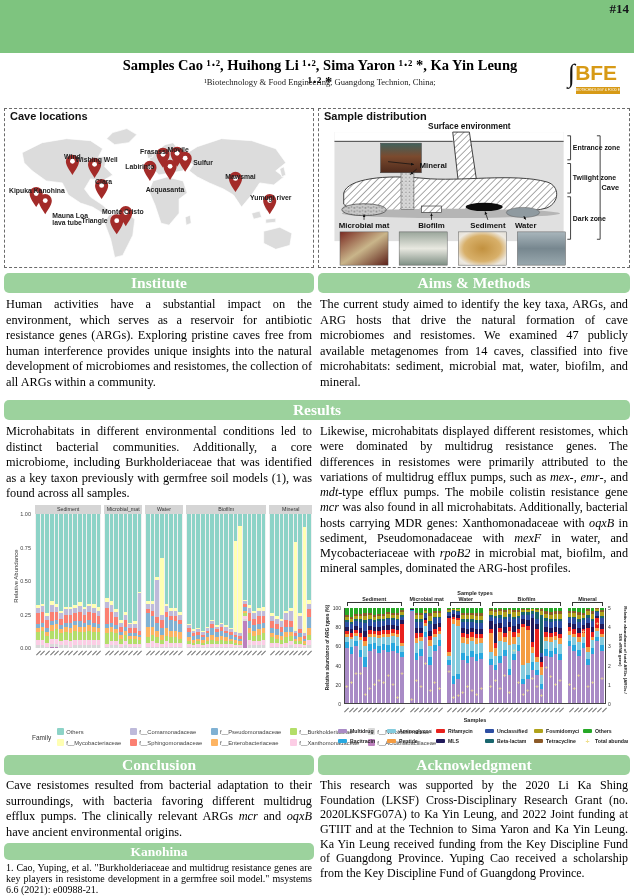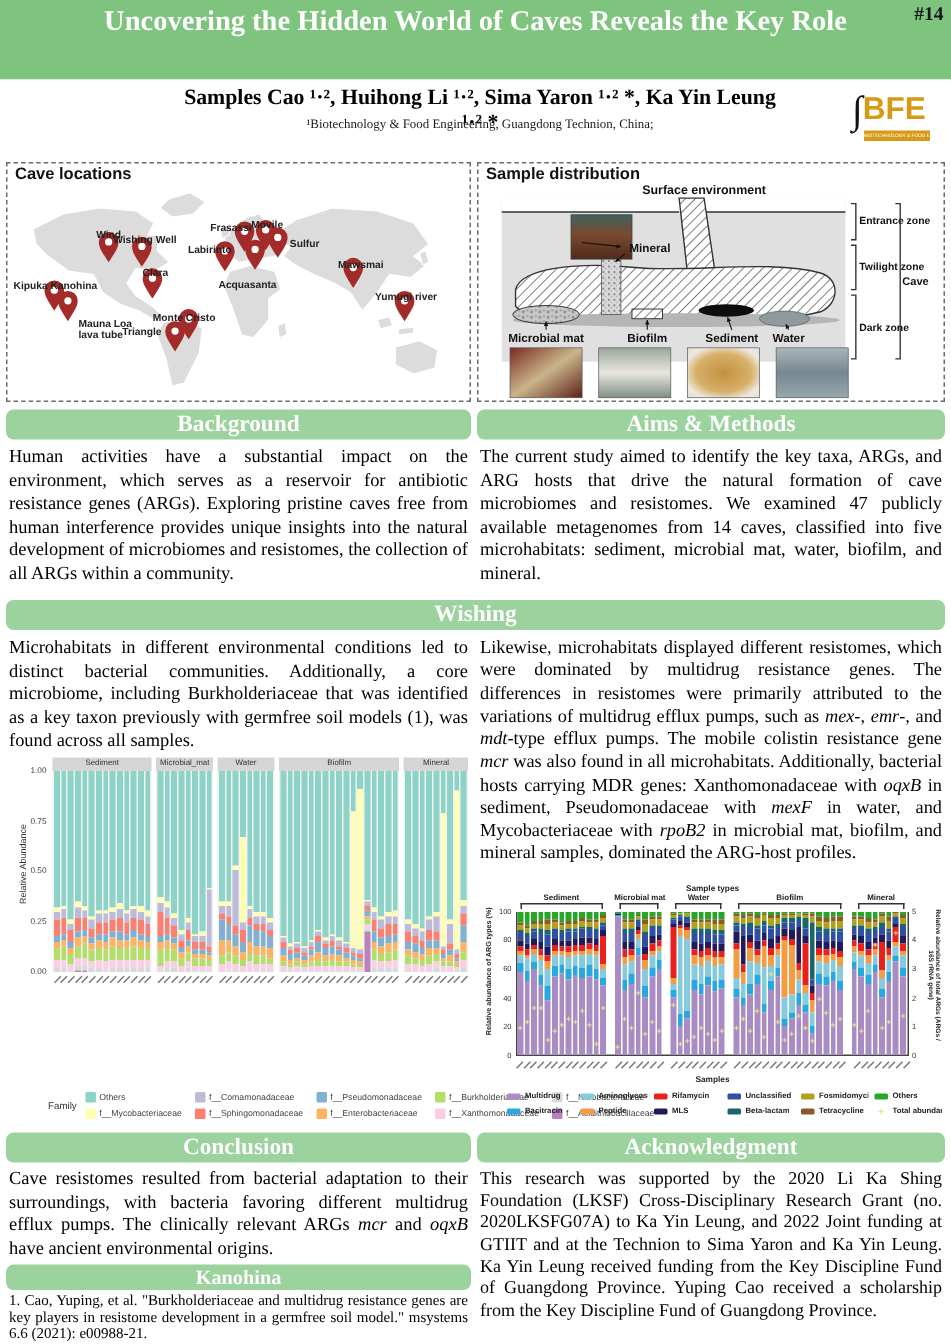--- a/index.html
+++ b/index.html
@@ -70,21 +70,20 @@
   .ritem{display:flex;align-items:center;gap:3px;min-width:0;}
   .rsw{width:9px;height:3.5px;border-radius:1px;flex:none;}
   .ritem span{font-size:5.2px;font-weight:bold;color:#222;white-space:nowrap;overflow:hidden;}
   .mkleg{color:#E8D44D;font-size:7px;font-weight:bold;width:9px;text-align:center;flex:none;}
   svg text{font-family:"Liberation Sans",sans-serif;}
 </style>
 </head>
 <body>
 
 <div class="abs title-bar">
-  <div>Uncovering the Hidden World of Caves Reveals the Key Role</div>
 </div>
 <div class="abs poster-num">#14</div>
 
 <div class="abs byline">
   <div class="abs authors">Samples Cao ¹·², Huihong Li ¹·², Sima Yaron ¹·² *, Ka Yin Leung ¹·² *</div>
   <div class="abs affil" style="top:24px;">¹Biotechnology &amp; Food Engineering, Guangdong Technion, China;</div>
   <div class="abs bfe">
     <div class="bfe-top">
       <span class="bfe-int">∫</span>
       <span class="bfe-txt">BFE</span>
@@ -264,27 +263,27 @@
     <text x="109" y="116" font-size="8.5" font-weight="bold" text-anchor="middle" fill="#111">Biofilm</text>
     <text x="170" y="116" font-size="8.5" font-weight="bold" text-anchor="middle" fill="#111">Sediment</text>
     <text x="211" y="116" font-size="8.5" font-weight="bold" text-anchor="middle" fill="#111">Water</text>
     <rect x="10" y="120" width="52" height="36" fill="url(#gradMat)" stroke="#555" stroke-width="0.5"></rect>
     <rect x="74" y="120" width="52" height="36" fill="url(#gradBio)" stroke="#555" stroke-width="0.5"></rect>
     <rect x="138" y="120" width="52" height="36" fill="url(#gradSed)" stroke="#555" stroke-width="0.5"></rect>
     <rect x="202" y="120" width="52" height="36" fill="url(#gradWat)" stroke="#555" stroke-width="0.5"></rect>
   </svg>
 </div>
 
-<div class="abs sec-h" style="left:4px;top:273px;width:310px;">Background</div>
+<div class="abs sec-h" style="left:4px;top:273px;width:310px;">Institute</div>
 <div class="abs body-txt" style="left:6px;top:297px;width:306px;">Human activities have a substantial impact on the environment, which serves as a reservoir for antibiotic resistance genes (ARGs). Exploring pristine caves free from human interference provides unique insights into the natural development of microbiomes and resistomes, the collection of all ARGs within a community.</div>
 
 <div class="abs sec-h" style="left:318px;top:273px;width:312px;">Aims &amp; Methods</div>
 <div class="abs body-txt" style="left:320px;top:297px;width:308px;">The current study aimed to identify the key taxa, ARGs, and ARG hosts that drive the natural formation of cave microbiomes and resistomes. We examined 47 publicly available metagenomes from 14 caves, classified into five microhabitats: sediment, microbial mat, water, biofilm, and mineral.</div>
 
-<div class="abs sec-h" style="left:4px;top:400px;width:626px;">Wishing</div>
+<div class="abs sec-h" style="left:4px;top:400px;width:626px;">Results</div>
 <div class="abs body-txt" style="left:6px;top:424px;width:306px;">Microhabitats in different environmental conditions led to distinct bacterial communities. Additionally, a core microbiome, including Burkholderiaceae that was identified as a key taxon previously with germfree soil models (1), was found across all samples.</div>
 <div class="abs body-txt" style="left:320px;top:424px;width:308px;font-size:12.2px;line-height:1.25;">Likewise, microhabitats displayed different resistomes, which were dominated by multidrug resistance genes. The differences in resistomes were primarily attributed to the variations of multidrug efflux pumps, such as <i>mex</i>-, <i>emr</i>-, and <i>mdt</i>-type efflux pumps. The mobile colistin resistance gene <i>mcr</i> was also found in all microhabitats. Additionally, bacterial hosts carrying MDR genes: Xanthomonadaceae with <i>oqxB</i> in sediment, Pseudomonadaceae with <i>mexF</i> in water, and Mycobacteriaceae with <i>rpoB2</i> in microbial mat, biofilm, and mineral samples, dominated the ARG-host profiles.</div>
 
 <div class="abs chart" id="chart-left">
   <div class="ylab">Relative Abundance</div>
   <div class="yticks">
       <div class="ytick" style="top: 6px;">1.00</div>
       <div class="ytick" style="top: 39.5px;">0.75</div>
       <div class="ytick" style="top: 73px;">0.50</div>
       <div class="ytick" style="top: 106.5px;">0.25</div>

